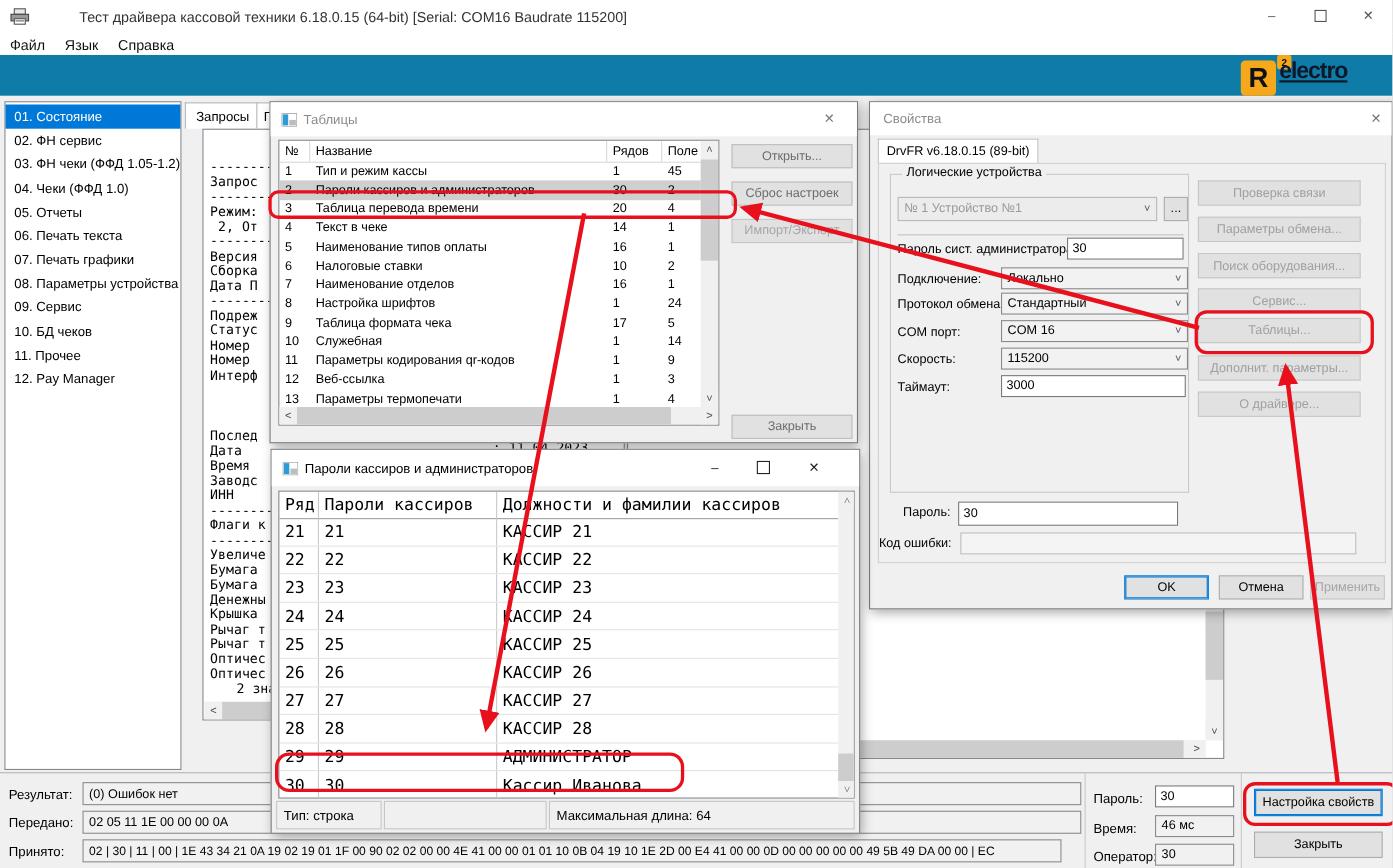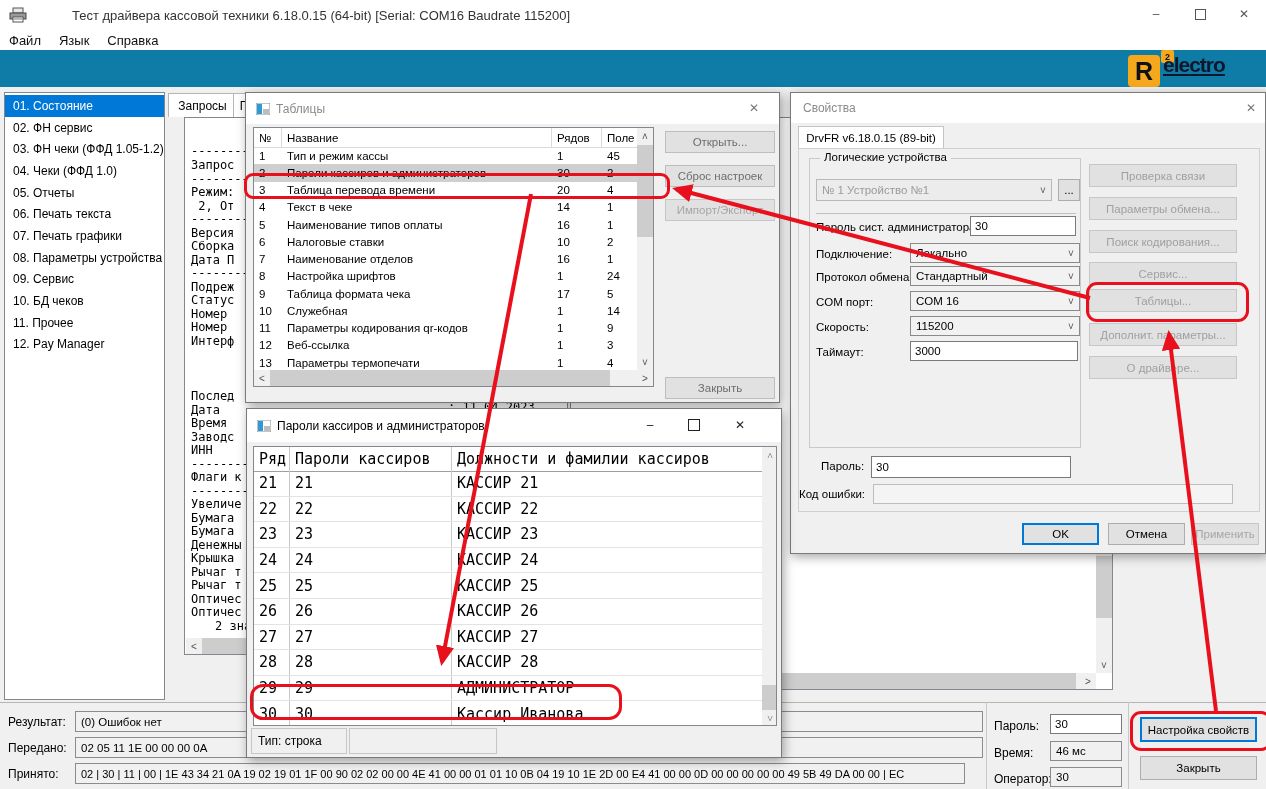--- a/index.html
+++ b/index.html
@@ -438,20 +438,21 @@
       <div class="sb-track" style="left:508px;top:0;width:16px;height:280px;">
         <div class="sb-arrow" style="left:0;top:0;width:16px;height:16px;">˄</div>
         <div class="sb-thumb" style="left:0;top:238px;width:16px;height:25px;"></div>
         <div class="sb-arrow" style="left:0;top:263px;width:16px;height:16px;">˅</div>
       </div>
     </div>
 
     <div class="pstatus">
       <span style="width:96px;">Тип: строка</span>
       <span style="width:148px;"></span>
+      <span style="flex:1;">Максимальная длина: 64</span>
     </div>
   </div>
 
   <div class="dialog z10" style="left:790px;top:92px;width:476px;height:462px;">
     <div class="dlg-title" style="height:30px;">
       <span class="dlg-title-text dim" style="margin-left:12px;">Свойства</span>
       <div class="dlg-close" style="left:442px;">✕</div>
     </div>
     <div class="ptab">DrvFR v6.18.0.15 (89-bit)</div>
     <div class="ptabpage"></div>
@@ -492,21 +493,21 @@
         <span class="ca">˅</span>
       </div>
 
       <div class="flabel" style="left:6px;top:187px;">Таймаут:</div>
       <input class="tbx" style="left: 100px; top: 182px; width: 168px; height: 20px;" value="3000">
     </div>
 
     <div class="props-actions">
         <div class="pbtn">Проверка связи</div>
         <div class="pbtn">Параметры обмена...</div>
-        <div class="pbtn">Поиск кодирования...</div>
+        <div class="pbtn">Поиск оборудования...</div>
         <div class="pbtn">Сервис...</div>
         <div class="pbtn">Таблицы...</div>
         <div class="pbtn">Дополнит. параметры...</div>
         <div class="pbtn">О драйвере...</div>
       </div>
 
     <div class="flabel" style="left:30px;top:367px;">Пароль:</div>
     <input class="tbx" style="left: 80px; top: 363px; width: 200px; height: 22px;" value="30">
 
     <div class="flabel" style="left:8px;top:395px;">Код ошибки:</div>

